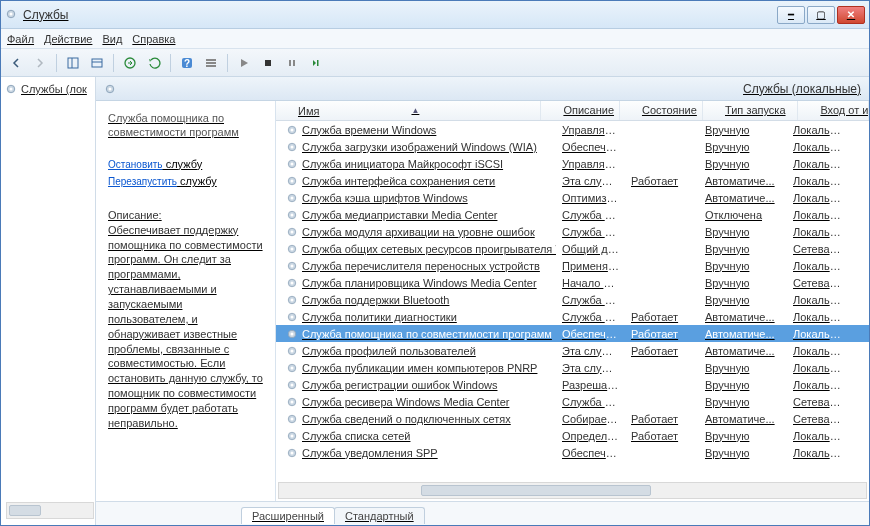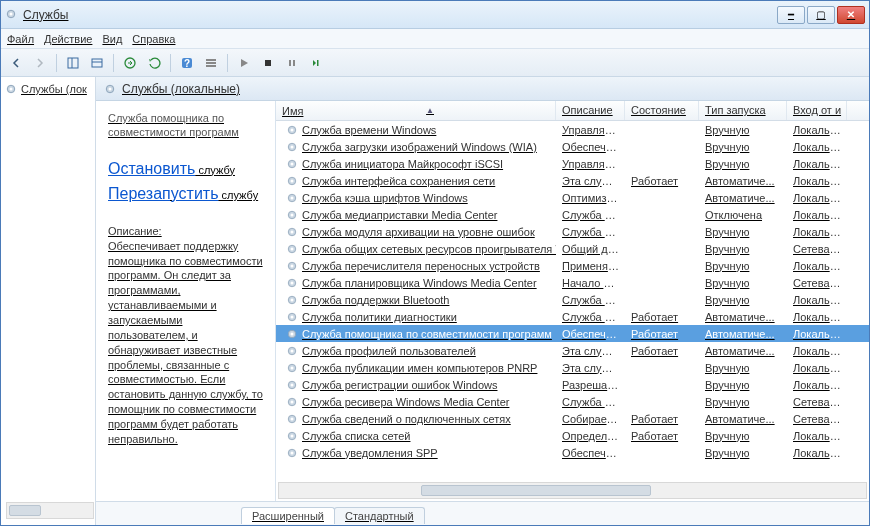--- a/index.html
+++ b/index.html
@@ -13,31 +13,31 @@
 .winbtn.close { background: linear-gradient(#f08080,#d04830); border-color: #b03020; color: #fff; font-weight: bold; }
 .menubar { height: 20px; display: flex; align-items: center; padding: 0 6px; gap: 10px; background: #f4f8fc; border-bottom: 1px solid #d8e3ee; }
 .menubar span { color: #333; cursor: default; }
 .toolbar { height: 28px; display: flex; align-items: center; padding: 0 4px; gap: 2px; background: linear-gradient(#f3f7fb,#e5edf5); border-bottom: 1px solid #c9d8e6; }
 .tbtn { width: 22px; height: 22px; display: flex; align-items: center; justify-content: center; border: 1px solid transparent; border-radius: 2px; }
 .tsep { width: 1px; height: 18px; background: #c0d0e0; margin: 0 3px; }
 .main { flex: 1; display: flex; overflow: hidden; }
 .leftpane { width: 95px; background: #fff; border-right: 1px solid #d0dce8; padding: 4px 2px; }
 .treeitem { display: flex; align-items: flex-start; gap: 4px; padding: 2px; font-size: 11px; color: #333; }
 .rightarea { flex: 1; display: flex; flex-direction: column; overflow: hidden; }
-.paneheader { height: 24px; background: linear-gradient(#eef4fa,#dce8f4); border-bottom: 1px solid #c5d5e4; display: flex; align-items: center; padding: 0 8px; gap: 6px; font-size: 12px; color: #333; }
+.paneheader { height: 24px; background: linear-gradient(#eef4fa,#dce8f4); border-bottom: 1px solid #c5d5e4; display: flex; align-items: center; padding: 0 8px; gap: 6px; font-size: 12px; color: #333; justify-content: space-between; }
 .content { flex: 1; display: flex; overflow: hidden; }
 .detailpane { width: 180px; padding: 10px 10px 10px 12px; border-right: 1px solid #d8e3ee; overflow: hidden; }
 .service-title { font-size: 11px; color: #555; margin-bottom: 16px; line-height: 1.3; }
-.actions a { color: #0b57d0; text-decoration: underline; font-size: 16px; }
+.actions a { color: #0b57d0; text-decoration: underline; font-size: 10px; }
 .actions { margin-bottom: 18px; line-height: 1.6; }
 .desc-label { color: #333; margin-bottom: 2px; }
 .desc-text { color: #333; line-height: 1.35; }
 .listpane { flex: 1; display: flex; flex-direction: column; overflow: hidden; }
 .colheaders { display: flex; height: 20px; background: linear-gradient(#fdfefe,#eef3f8); border-bottom: 1px solid #d3dde7; }
-.colheaders .col { padding: 3px 6px; border-right: 1px solid #e0e8f0; color: #333; font-size: 11px; overflow: hidden; white-space: nowrap; }
+.colheaders .col { padding: 3px 6px; border-right: 1px solid #e0e8f0; color: #333; font-size: 11px; overflow: hidden; white-space: nowrap; margin-left: 16px; }
 .rows { flex: 1; overflow: auto; }
 .row { display: flex; height: 17px; align-items: center; color: #333; }
 .row.selected { background: #5a9fe0; color: #fff; }
 .row .cell { padding: 0 6px; overflow: hidden; white-space: nowrap; text-overflow: ellipsis; font-size: 11px; }
 .gear-ico { width: 12px; height: 12px; display: inline-block; flex-shrink: 0; margin-right: 4px; margin-left: 4px; }
 .c-name { width: 280px; display: flex; align-items: center; }
 .c-desc { width: 69px; }
 .c-state { width: 74px; }
 .c-start { width: 88px; }
 .c-logon { width: 60px; }

